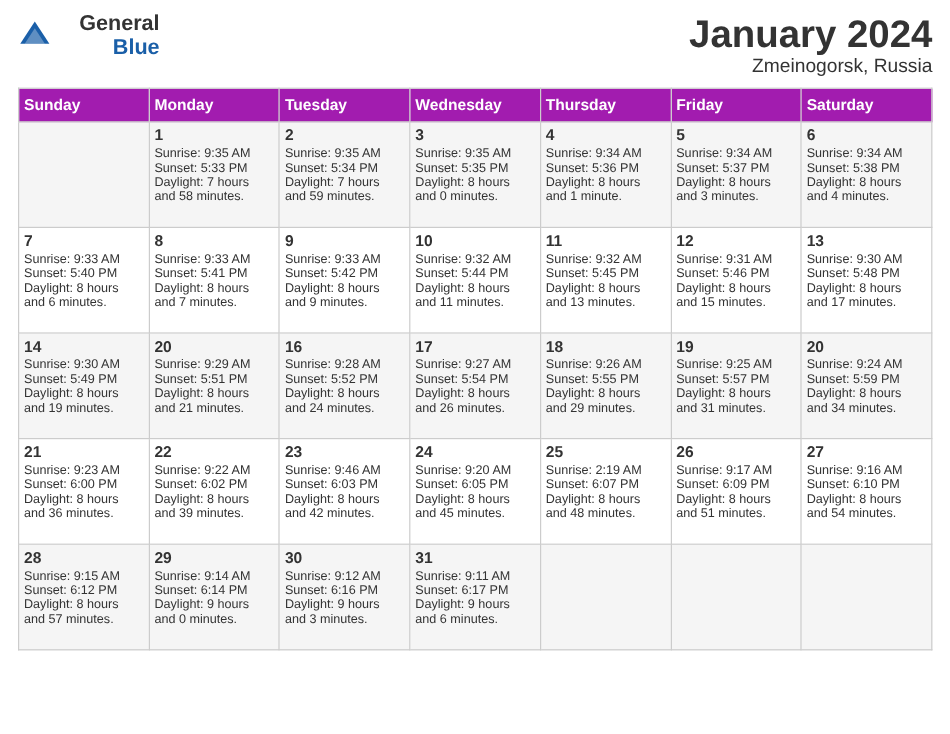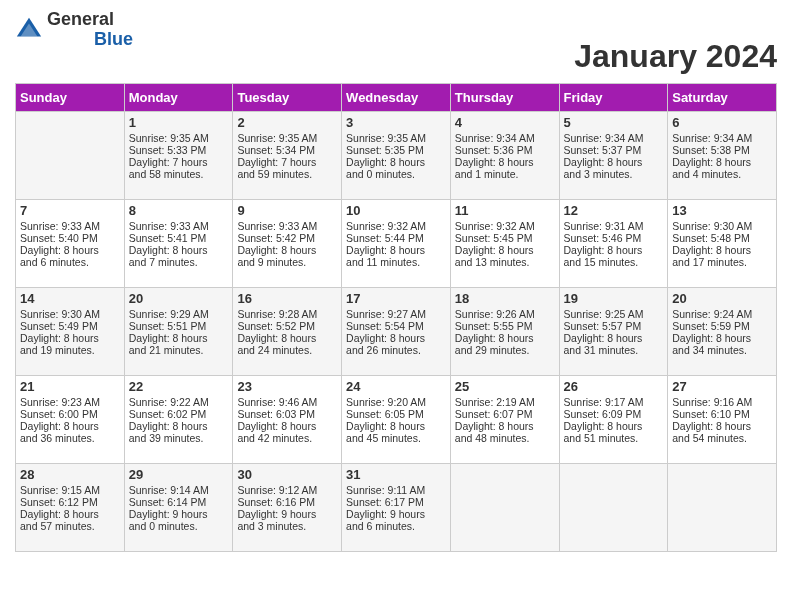--- a/index.html
+++ b/index.html
@@ -22,39 +22,39 @@
     }
     .logo {
       display: flex;
       align-items: center;
       gap: 4px;
     }
     .logo-text {
       display: flex;
       flex-direction: column;
       line-height: 1.1;
+      text-align: right;
     }
     .logo-general {
       font-size: 18px;
       font-weight: bold;
       color: #333;
     }
     .logo-blue {
       font-size: 18px;
       font-weight: bold;
       color: #1a5fa8;
       margin-left: 47px;
     }
     .logo-icon {
       width: 28px;
       height: 28px;
     }
     .title-block {
       text-align: right;
-      margin-top: 28px;
     }
     .month-title {
       font-size: 32px;
       font-weight: bold;
       color: #333;
     }
     .location {
       font-size: 16px;
       color: #333;
     }
@@ -107,20 +107,21 @@
         <polygon points="15,2 28,22 2,22" fill="#1a5fa8"></polygon>
         <polygon points="15,8 24,22 6,22" fill="white" opacity="0.3"></polygon>
       </svg>
       <div class="logo-text">
         <span class="logo-general">General</span>
         <span class="logo-blue">Blue</span>
       </div>
     </div>
     <div class="title-block">
       <div class="month-title">January 2024</div>
+      <div class="location">Zmeinogorsk, Russia</div>
     </div>
   </div>
 
   <table class="calendar-table">
     <thead>
       <tr>
       <th>Sunday</th>
           <th>Monday</th>
           <th>Tuesday</th>
           <th>Wednesday</th>

